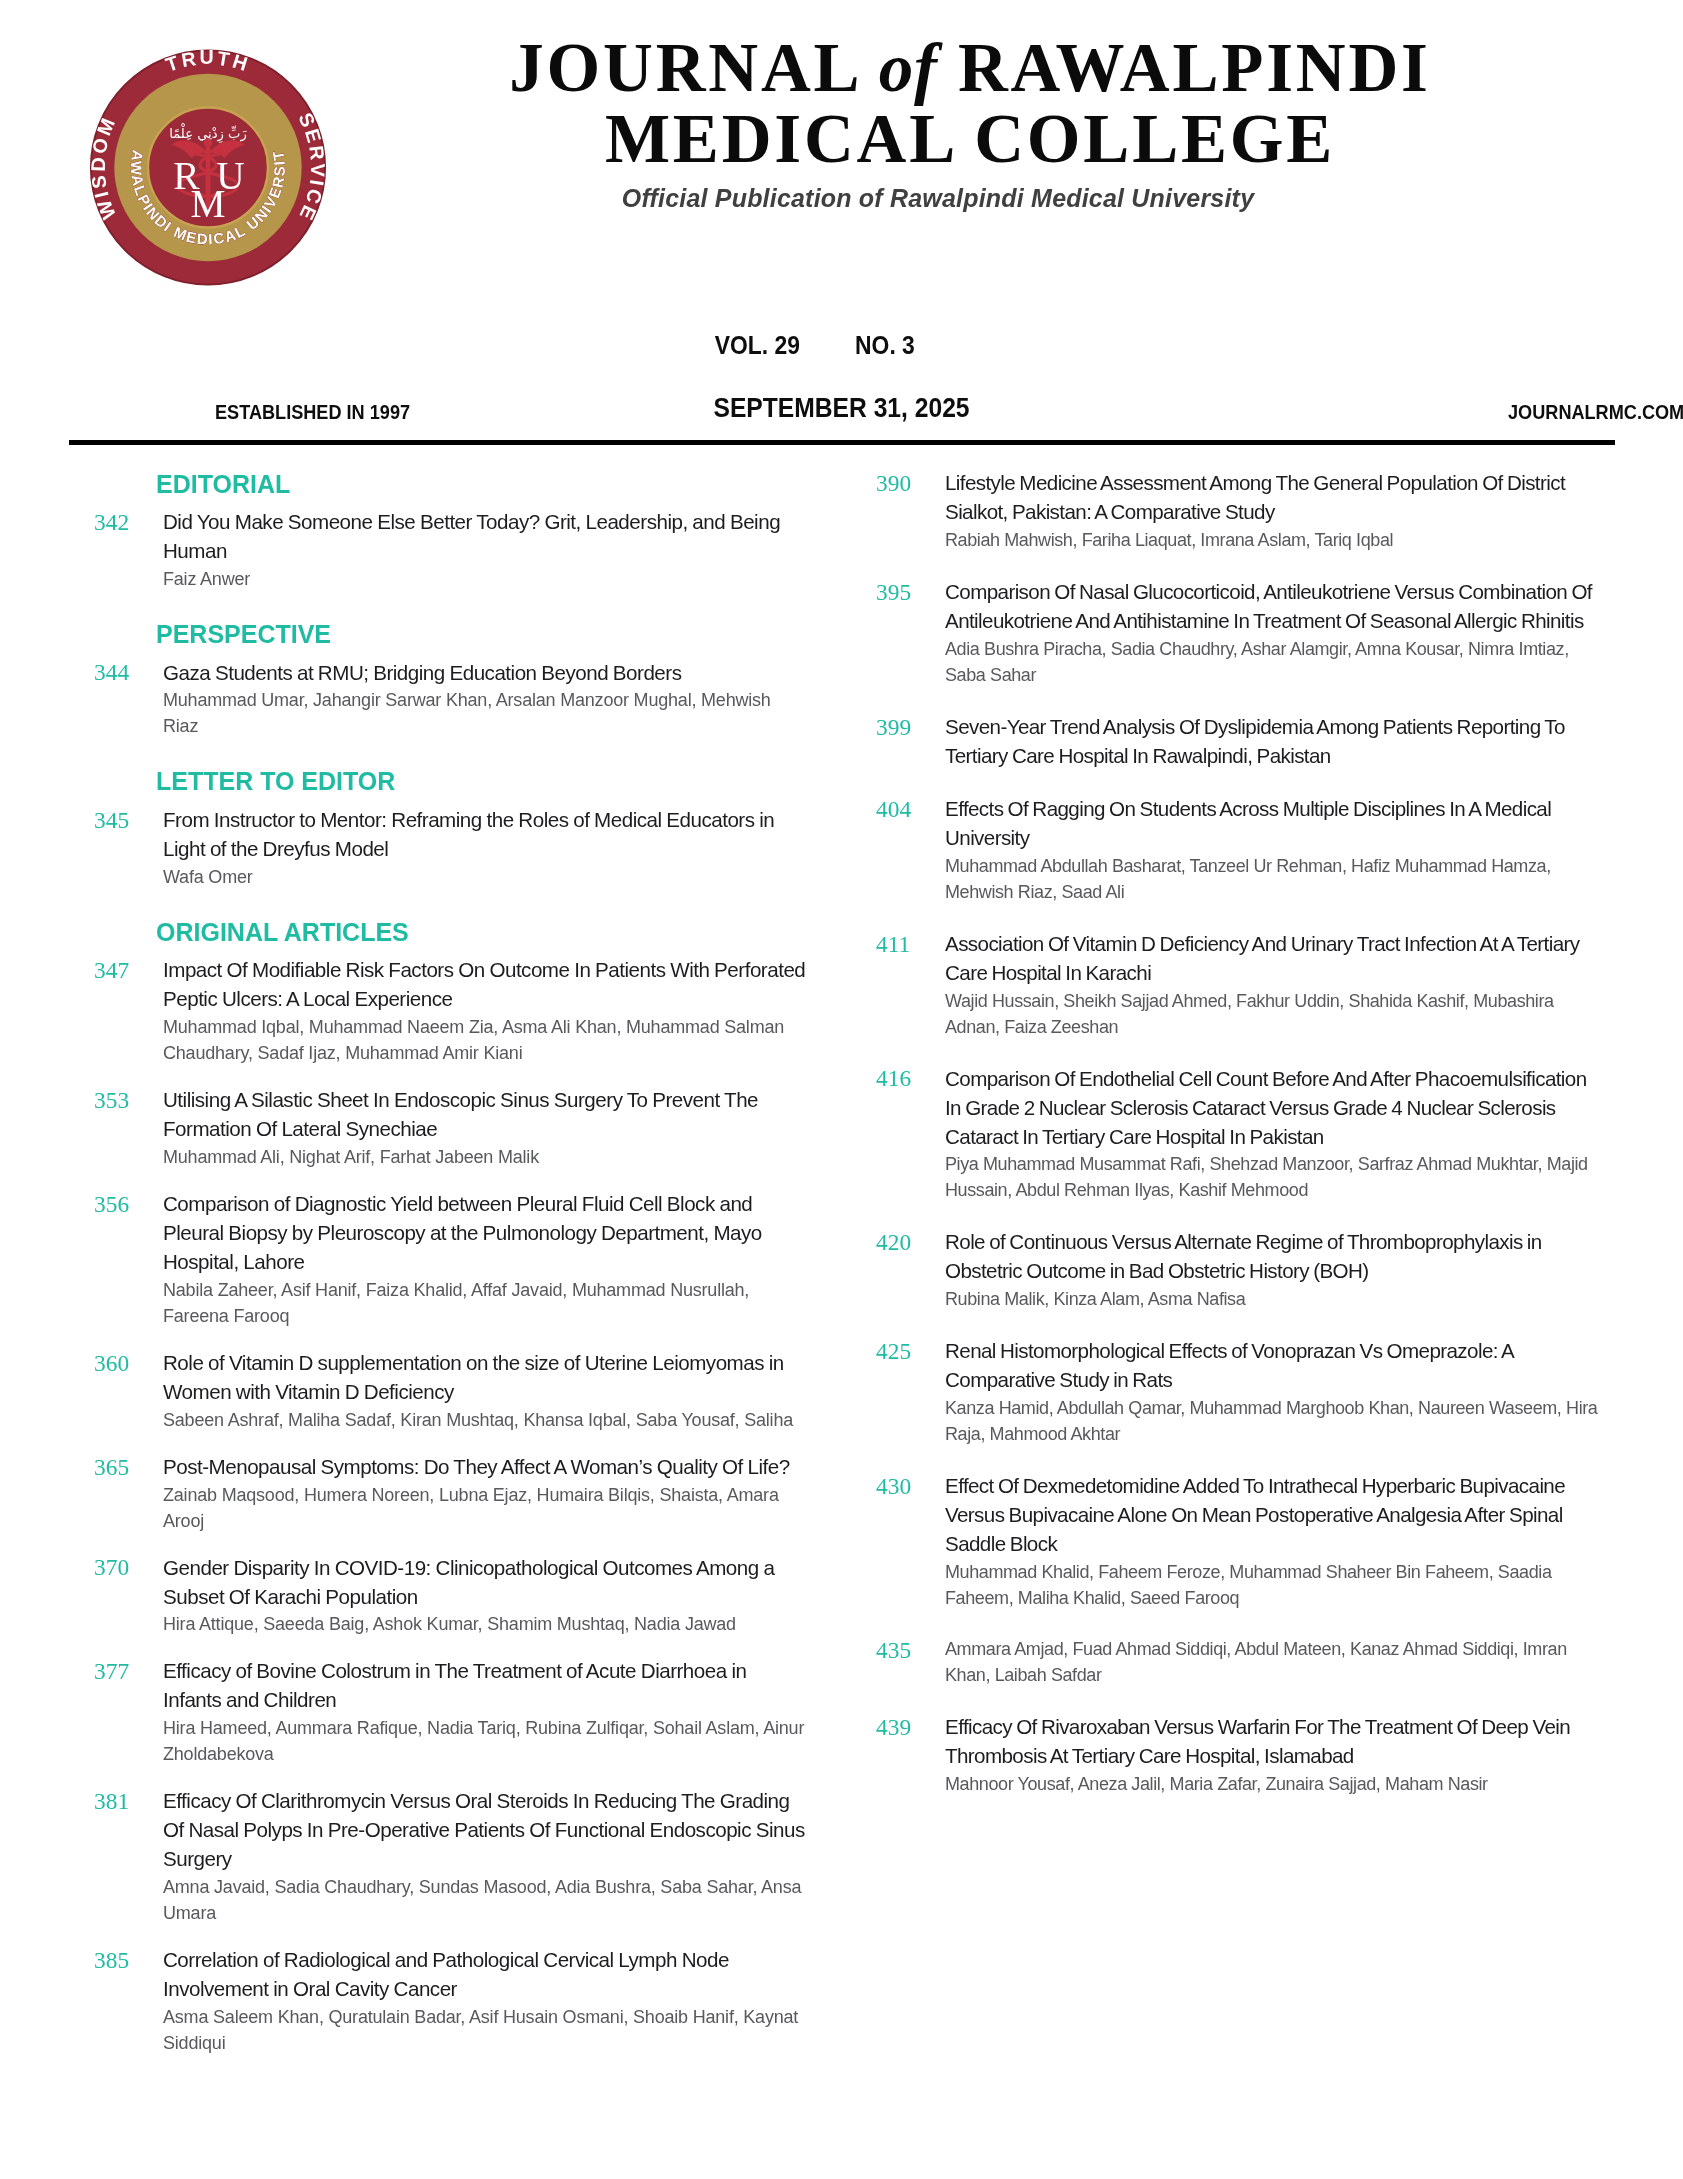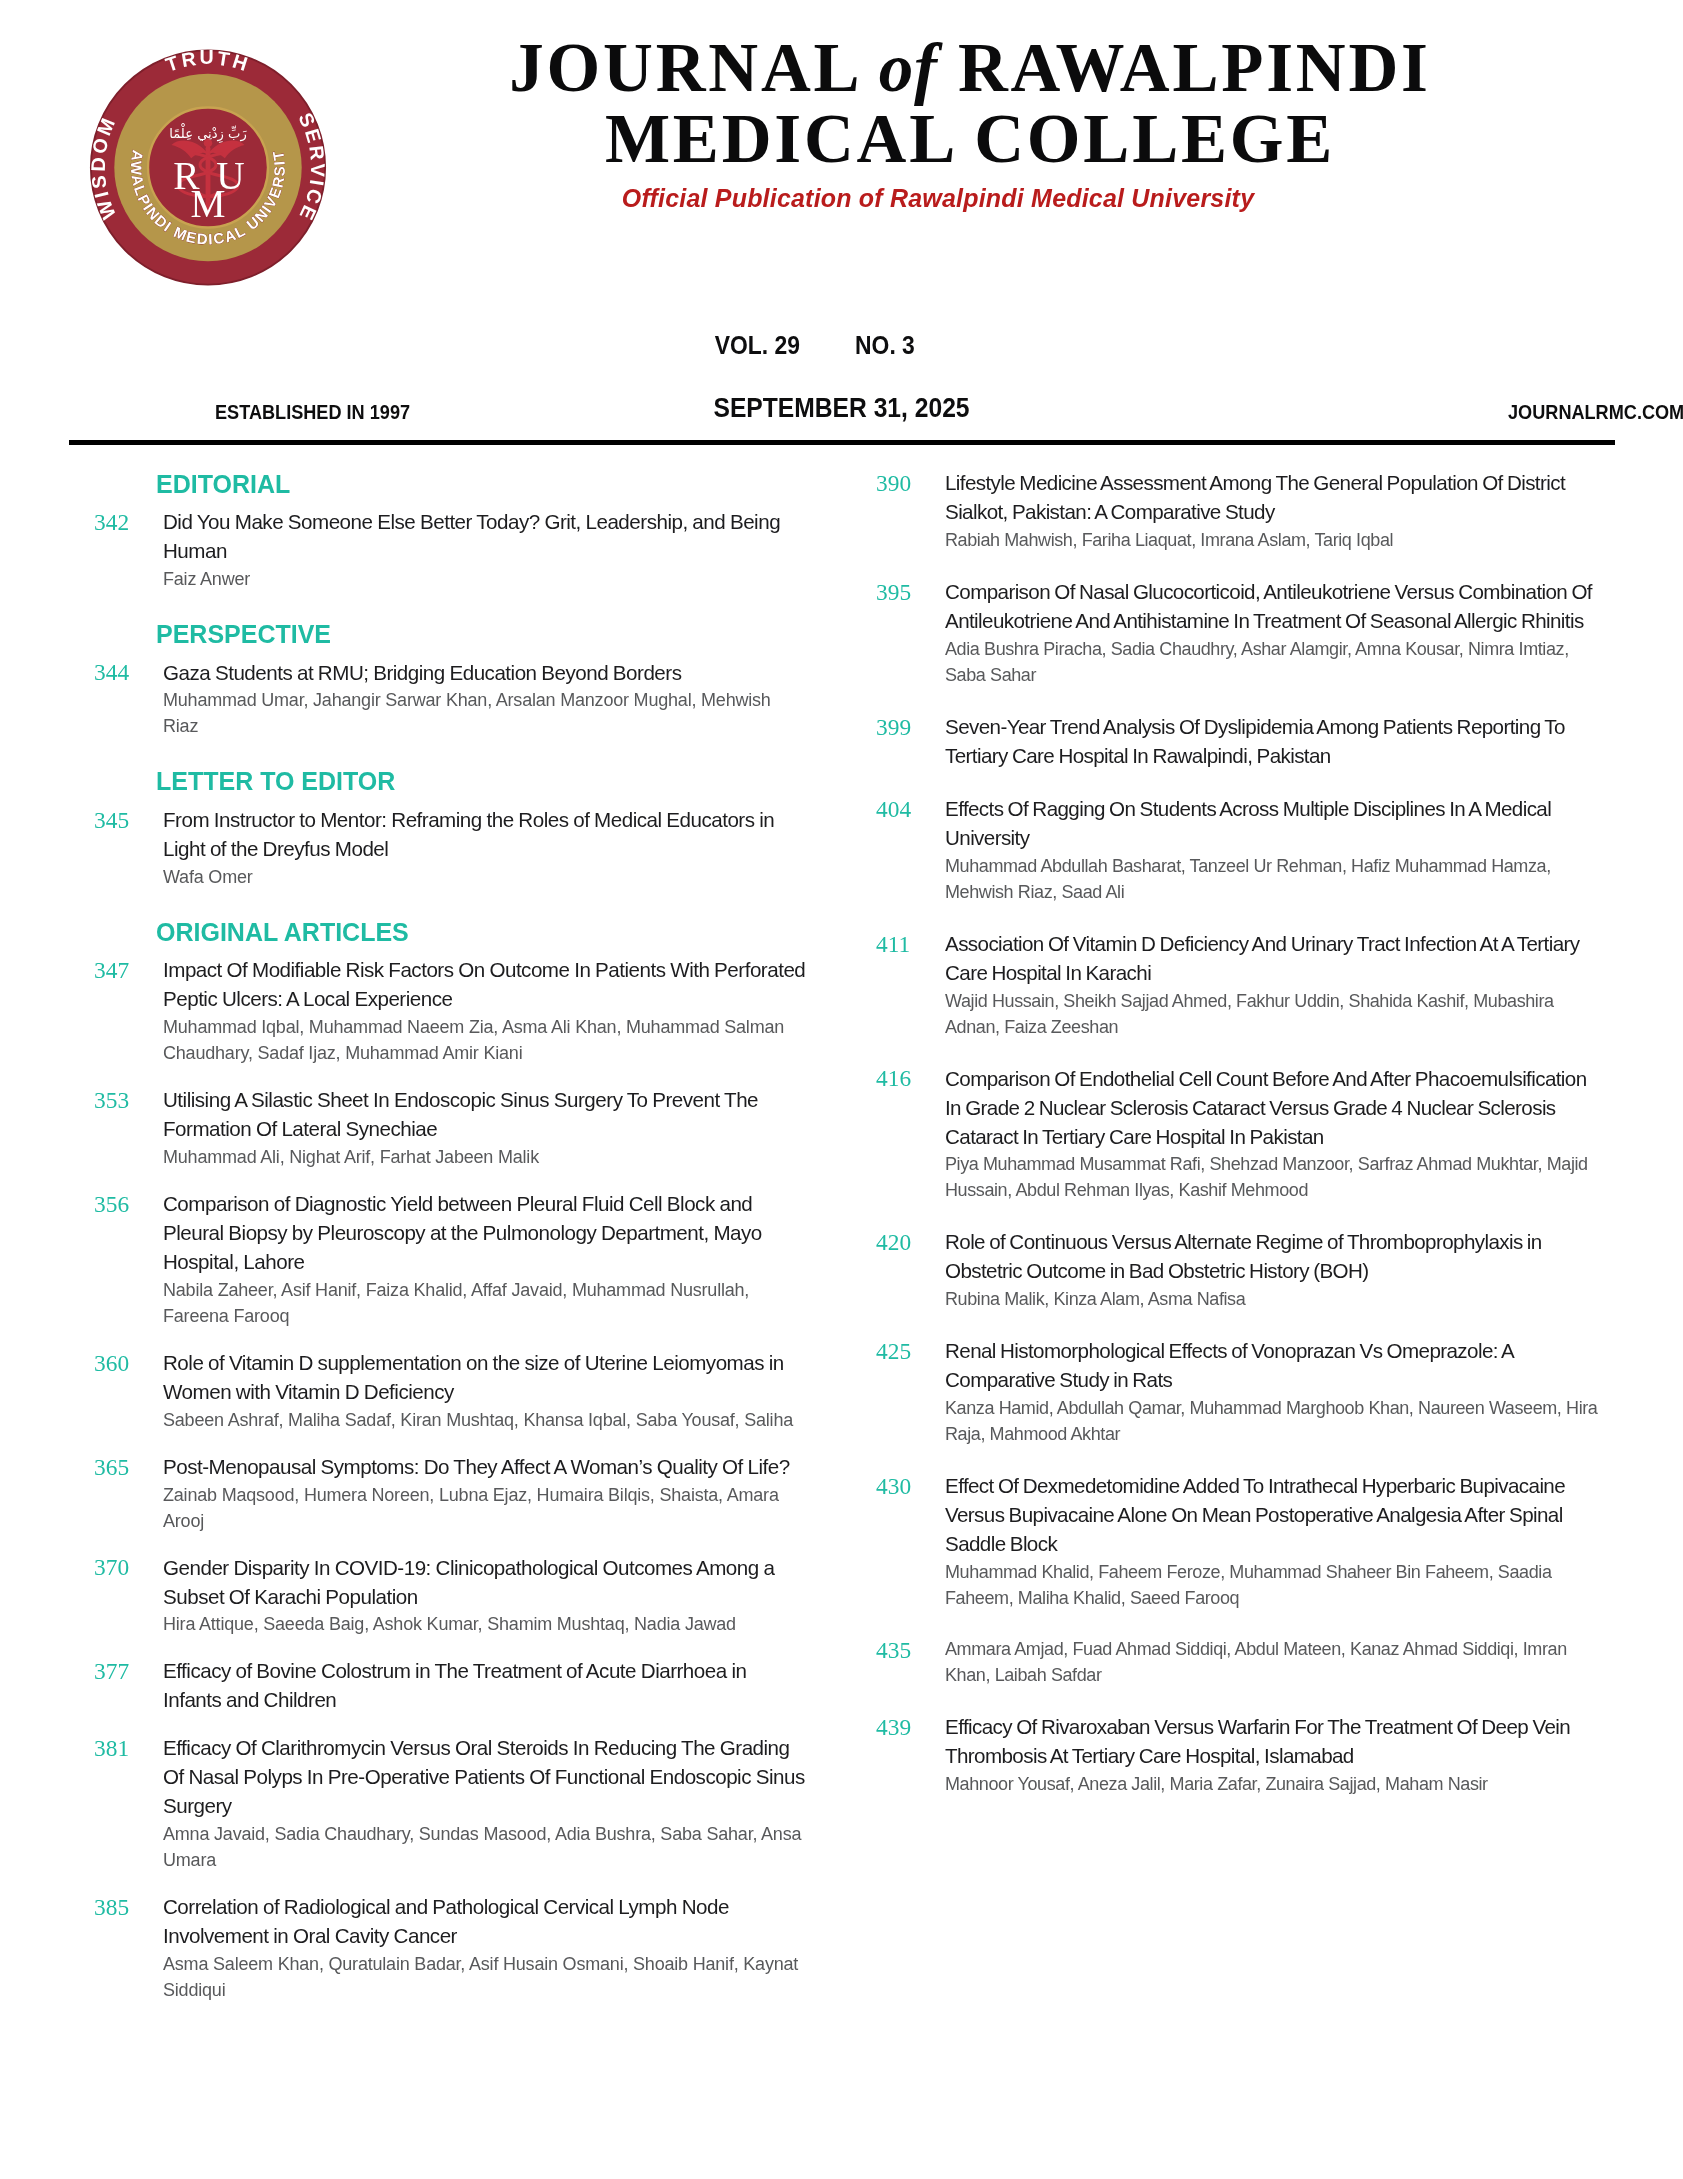--- a/index.html
+++ b/index.html
@@ -30,21 +30,21 @@
     letter-spacing:2.8px;
     color:#0b0b0c;
     line-height:62px;
   }
   .mast-title .of{font-style:italic;font-weight:600;text-transform:none;letter-spacing:0.9px;}
   .mast-title .line2{display:block;margin-top:9.4px;}
   .mast-subtitle{
     position:absolute;left:192px;right:0;top:184px;
     text-align:center;
     font-weight:bold;font-style:italic;
-    font-size:25px;letter-spacing:0.2px;color:#b91c1c;
+    font-size:25px;letter-spacing:0.2px;color:#404040;
   }
   .vol-row{
     position:absolute;left:0;right:56px;top:330px;
     display:flex;justify-content:center;gap:45px;
     font-weight:bold;font-size:26px;color:#0e0e0f;
   }
   .cond{display:inline-block;transform:scaleX(.88);transform-origin:center;}
   .info-row{
     position:absolute;top:392px;left:0;right:0;
     display:grid;grid-template-columns:1fr auto 1fr;align-items:end;
@@ -228,20 +228,21 @@
         <div class="num">370</div>
         <div class="entry-body">
           <div class="entry-title">Gender Disparity In COVID-19: Clinicopathological Outcomes Among a Subset Of Karachi Population</div>
           <div class="entry-authors">Hira Attique, Saeeda Baig, Ashok Kumar, Shamim Mushtaq, Nadia Jawad</div>
         </div>
       </div>
       <div class="entry">
         <div class="num">377</div>
         <div class="entry-body">
           <div class="entry-title">Efficacy of Bovine Colostrum in The Treatment of Acute Diarrhoea in Infants and Children</div>
+          <div class="entry-authors">Hira Hameed, Aummara Rafique, Nadia Tariq, Rubina Zulfiqar, Sohail Aslam, Ainur Zholdabekova</div>
         </div>
       </div>
       <div class="entry">
         <div class="num">381</div>
         <div class="entry-body">
           <div class="entry-title">Efficacy Of Clarithromycin Versus Oral Steroids In Reducing The Grading Of Nasal Polyps In Pre-Operative Patients Of Functional Endoscopic Sinus Surgery</div>
           <div class="entry-authors">Amna Javaid, Sadia Chaudhary, Sundas Masood, Adia Bushra, Saba Sahar, Ansa Umara</div>
         </div>
       </div>
       <div class="entry">

